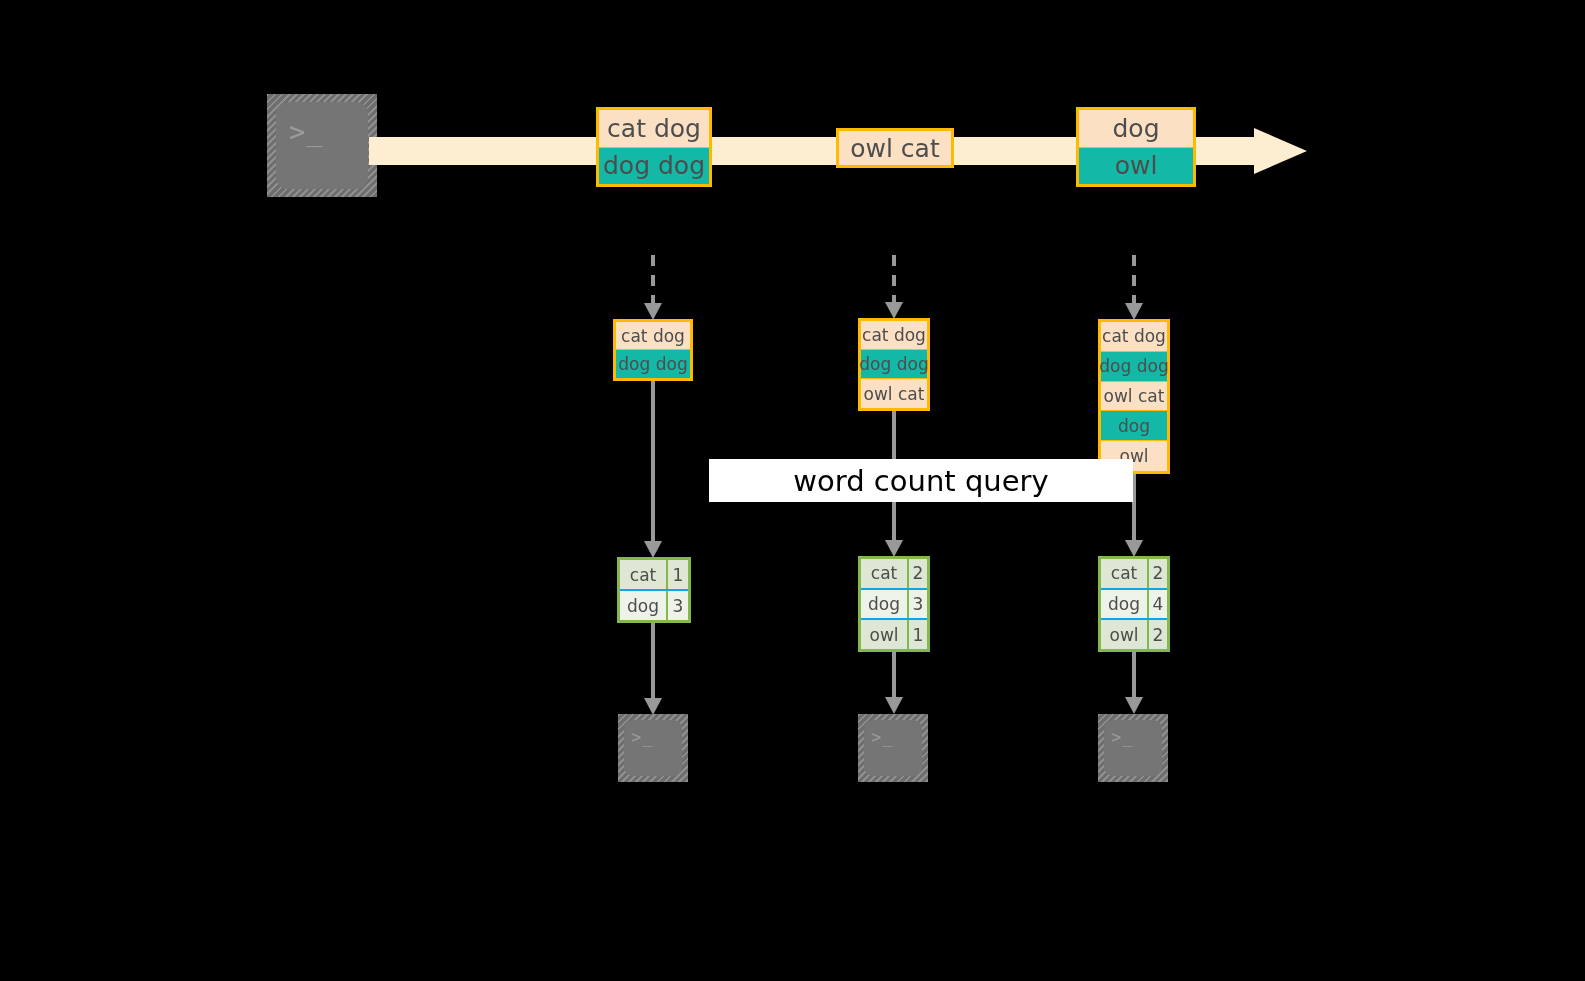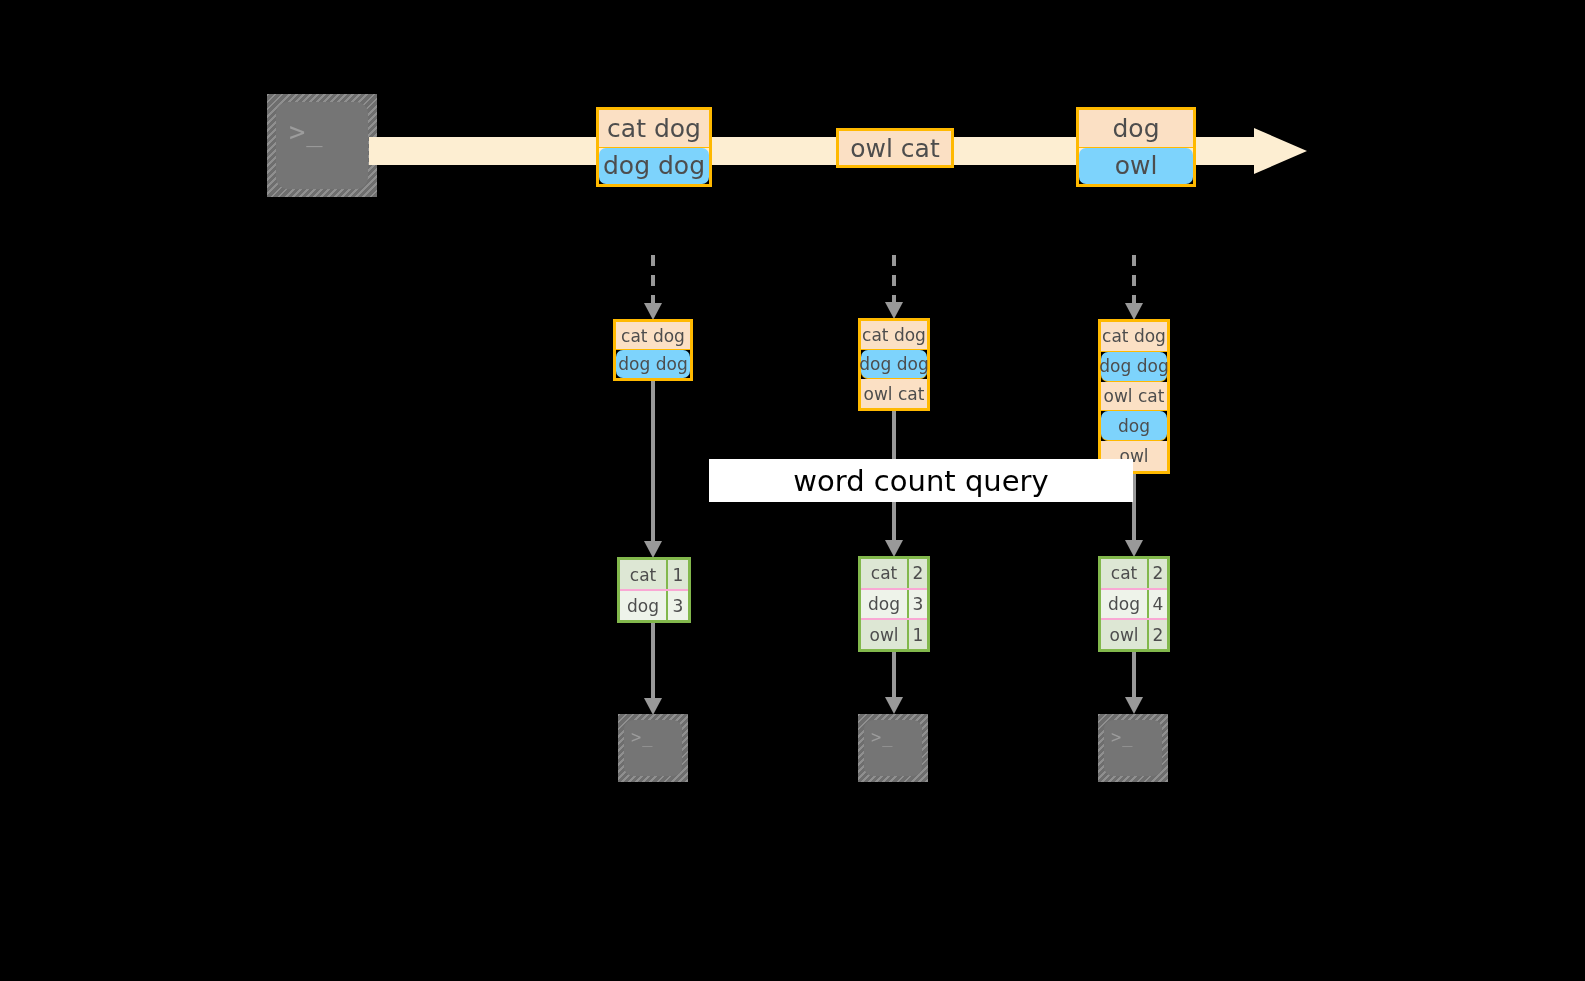--- a/index.html
+++ b/index.html
@@ -87,21 +87,21 @@
     display: flex;
     align-items: center;
     justify-content: center;
     color: #4d4d4d;
     box-sizing: border-box;
     border-bottom: 1px solid #ffb900;
     white-space: nowrap;
   }
   .rec .row:last-child { border-bottom: none; }
   .rec .row.dark  { background: #fbe0c4; }
-  .rec .row.light { background: #7dd3fc; border-radius: 7px; }
+  .rec .row.light { background: #14b8a6; }
 
   
   .rec.top .row { font-size: 25px; }
   .rec.top.b1 { left: 596px; top: 107px; width: 116px; height: 80px; }
   .rec.top.b2 { left: 836px; top: 128px; width: 118px; height: 40px; }
   .rec.top.b3 { left: 1076px; top: 107px; width: 120px; height: 80px; }
 
   
   .rec.mid .row { font-size: 17px; height: 31px; }
   .rec.mid.m1 { left: 613px; top: 319px; width: 80px; height: 62px; }
@@ -112,21 +112,21 @@
   .tbl {
     position: absolute;
     border: 3px solid #82b84c;
     box-sizing: border-box;
     display: flex;
     flex-direction: column;
   }
   .tbl .trow {
     display: flex;
     height: 31px;
-    border-bottom: 2px solid #f9a8d4;
+    border-bottom: 2px solid #0ea5e9;
   }
   .tbl .trow:last-child { border-bottom: none; }
   .tbl .trow.dark  .cell { background: #dde7d4; }
   .tbl .trow.light .cell { background: #eef3ea; }
   .tbl .cell {
     display: flex;
     align-items: center;
     justify-content: center;
     color: #4d4d4d;
     font-size: 17px;

